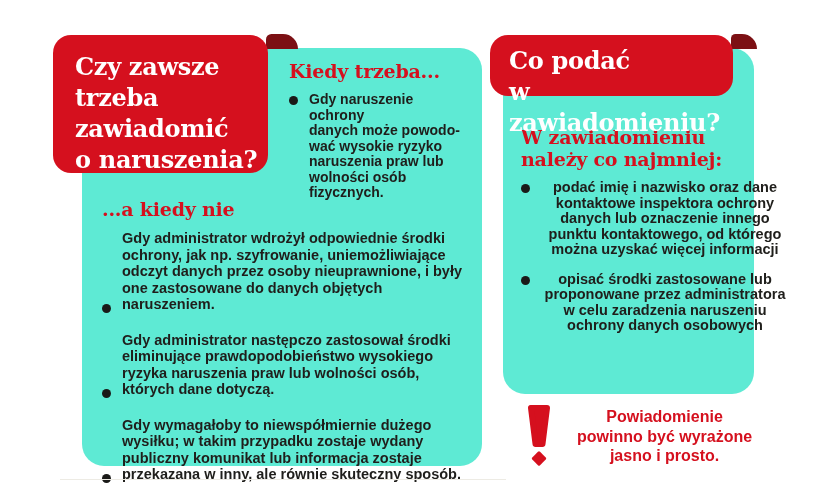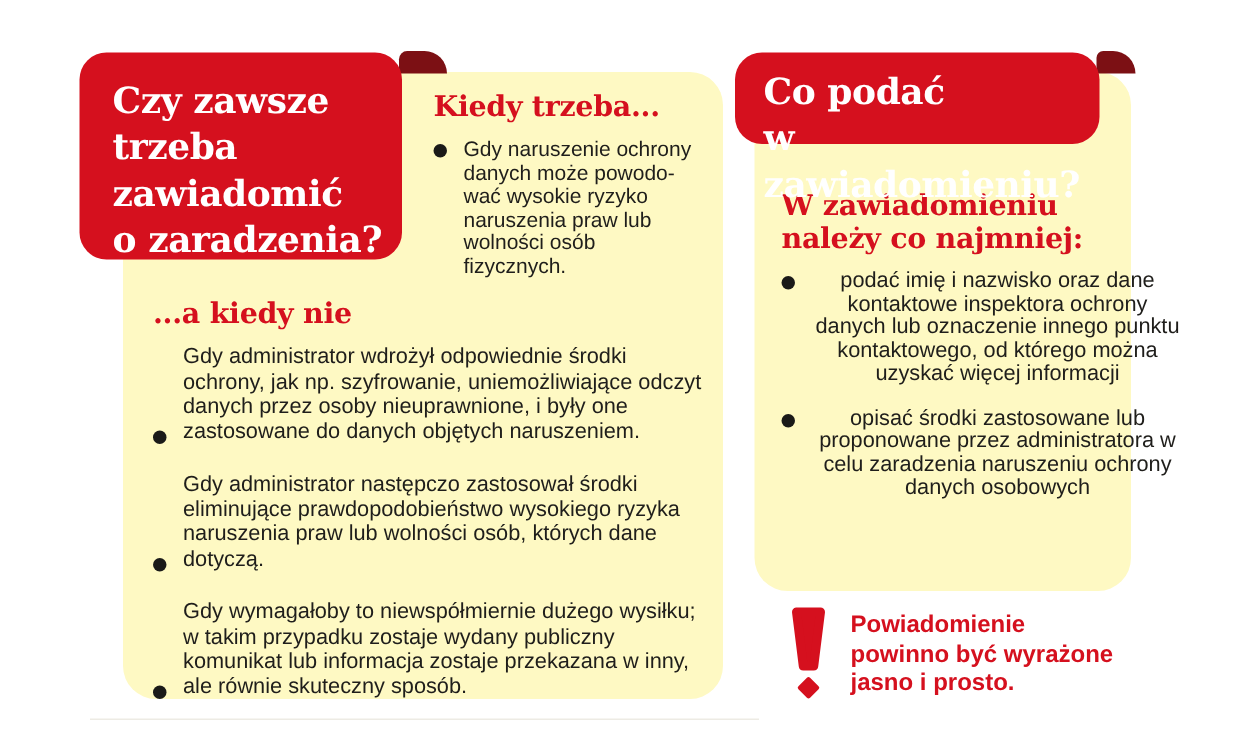--- a/index.html
+++ b/index.html
@@ -1,20 +1,20 @@
 <!DOCTYPE html>
 <html><head>
 <meta charset="utf-8">
 <style>
   html,body { margin:0; padding:0; background:#ffffff; }
   .canvas {
     position:relative; width:839px; height:500px; background:#ffffff;
     overflow:hidden; font-family:"Liberation Sans", sans-serif; color:#1f1e1b;
   }
-  .panel { position:absolute; background:#fef9c3; border-radius:22px; }
+  .panel { position:absolute; background:#5eead4; border-radius:22px; }
   .panel-left  { left:82px;  top:48px; width:400px; height:418px; }
   .panel-right { left:503px; top:48px; width:251px; height:346px; }
 
   .fold { position:absolute; background:#7c1014; }
   .fold-left  { left:266px; top:34px; width:32px; height:15px; border-radius:8px 22px 0 0; }
   .fold-right { left:731px; top:34px; width:26px; height:15px; border-radius:6px 20px 0 0; }
 
   .ribbon { position:absolute; background:#d5101e; border-radius:18px; }
   .ribbon-left  { left:53px;  top:35px; width:215px; height:138px; }
   .ribbon-right { left:490px; top:35px; width:243px; height:61px;  }
@@ -29,31 +29,31 @@
     font-family:"DejaVu Serif", serif; font-weight:700; color:#d5101e;
     font-size:19px; line-height:22px; margin:0 0 10px 0; white-space:pre-line;
     letter-spacing:-0.2px;
   }
   .bullets { list-style:none; margin:0; padding:0; }
   .bullet  { display:flex; gap:11px; }
   .dot {
     flex:none; width:9px; height:9px; border-radius:50%;
     background:#1a1a18; margin-top:4px;
   }
-  .btext { font-size:14.5px; line-height:16.5px; white-space:pre-line; }
+  .btext { font-size:14.5px; line-height:16.5px; white-space:pre-line;font-weight:bold; }
 
   .sec-kiedy-trzeba { position:absolute; left:207px; top:12px; width:176px; }
   .sec-kiedy-trzeba .btext { font-size:14px; line-height:15.5px; }
   .sec-kiedy-nie    { position:absolute; left:20px;  top:150px; width:372px; }
   .sec-kiedy-nie .bullet { margin-bottom:19px;align-items:flex-end; }
   .right-content    { position:absolute; left:18px;  top:78px; width:268px; }
   .right-content .bullet { margin-bottom:14px; }
   .right-content .btext  { line-height:15.5px;text-align:center; }
 
-  .warning { position:absolute; left:524px; top:404px; display:flex; gap:13px; }
+  .warning { position:absolute; left:524px; top:404px; display:flex; gap:23px;text-align:center; }
   .warn-text {
     font-weight:700; color:#d5101e; font-size:16px; line-height:19.5px;
     white-space:pre-line; padding-top:3px;
   }
   .divider {
     position:absolute; left:60px; top:479px; width:446px; height:1px;
     background:#edebe4;
   }
 </style>
 </head>
@@ -96,21 +96,21 @@
       </ul>
     </div>
   </div>
 
   <div class="fold fold-left"></div>
 
   <div class="ribbon ribbon-left">
     <div class="ribbon-title">Czy zawsze
 trzeba
 zawiadomić
-o  zaradzenia?</div>
+o  naruszenia?</div>
   </div>
 
   <div class="panel panel-right">
     <div class="right-content">
       <h3 class="subhead">W zawiadomieniu
 należy co najmniej:</h3>
       <ul class="bullets">
         <li class="bullet">
           <span class="dot"></span>
           <span class="btext">podać imię i nazwisko oraz dane kontaktowe inspektora ochrony danych lub oznaczenie innego punktu kontaktowego, od którego można uzyskać więcej informacji</span>

